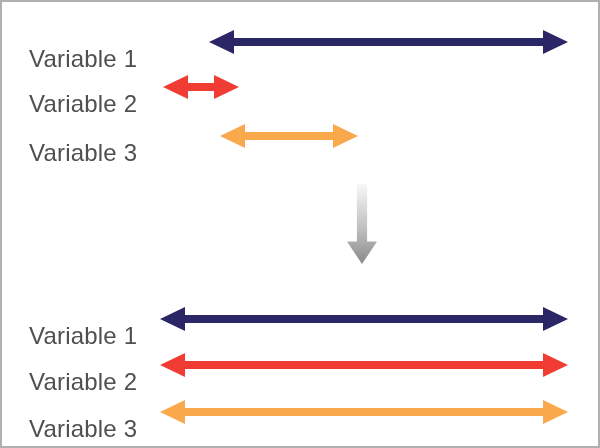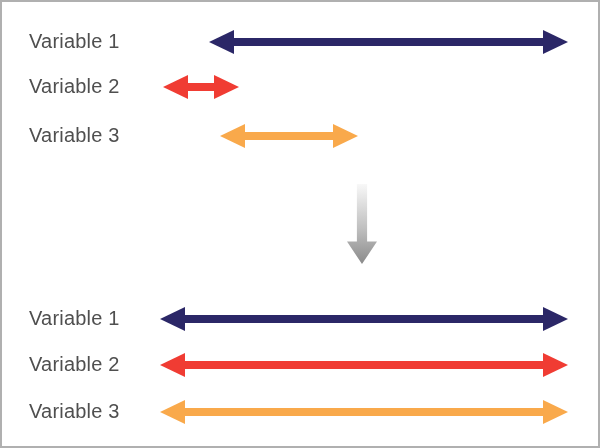--- a/index.html
+++ b/index.html
@@ -15,23 +15,23 @@
   }
   .row {
     position: absolute;
     left: 0;
     width: 100%;
     height: 0;
   }
   .var-label {
     position: absolute;
     left: 27px;
-    top: 0;
+    top: 18px;
     transform: translateY(-54%);
-    font-size: 20px;
+    font-size: 24px;
     letter-spacing: 0.2px;
     color: var(--label, #4f4f4f);
     white-space: nowrap;
   }
   .arrow {
     position: absolute;
     top: 0;
     height: 0;
   }
   .arrow .shaft {

